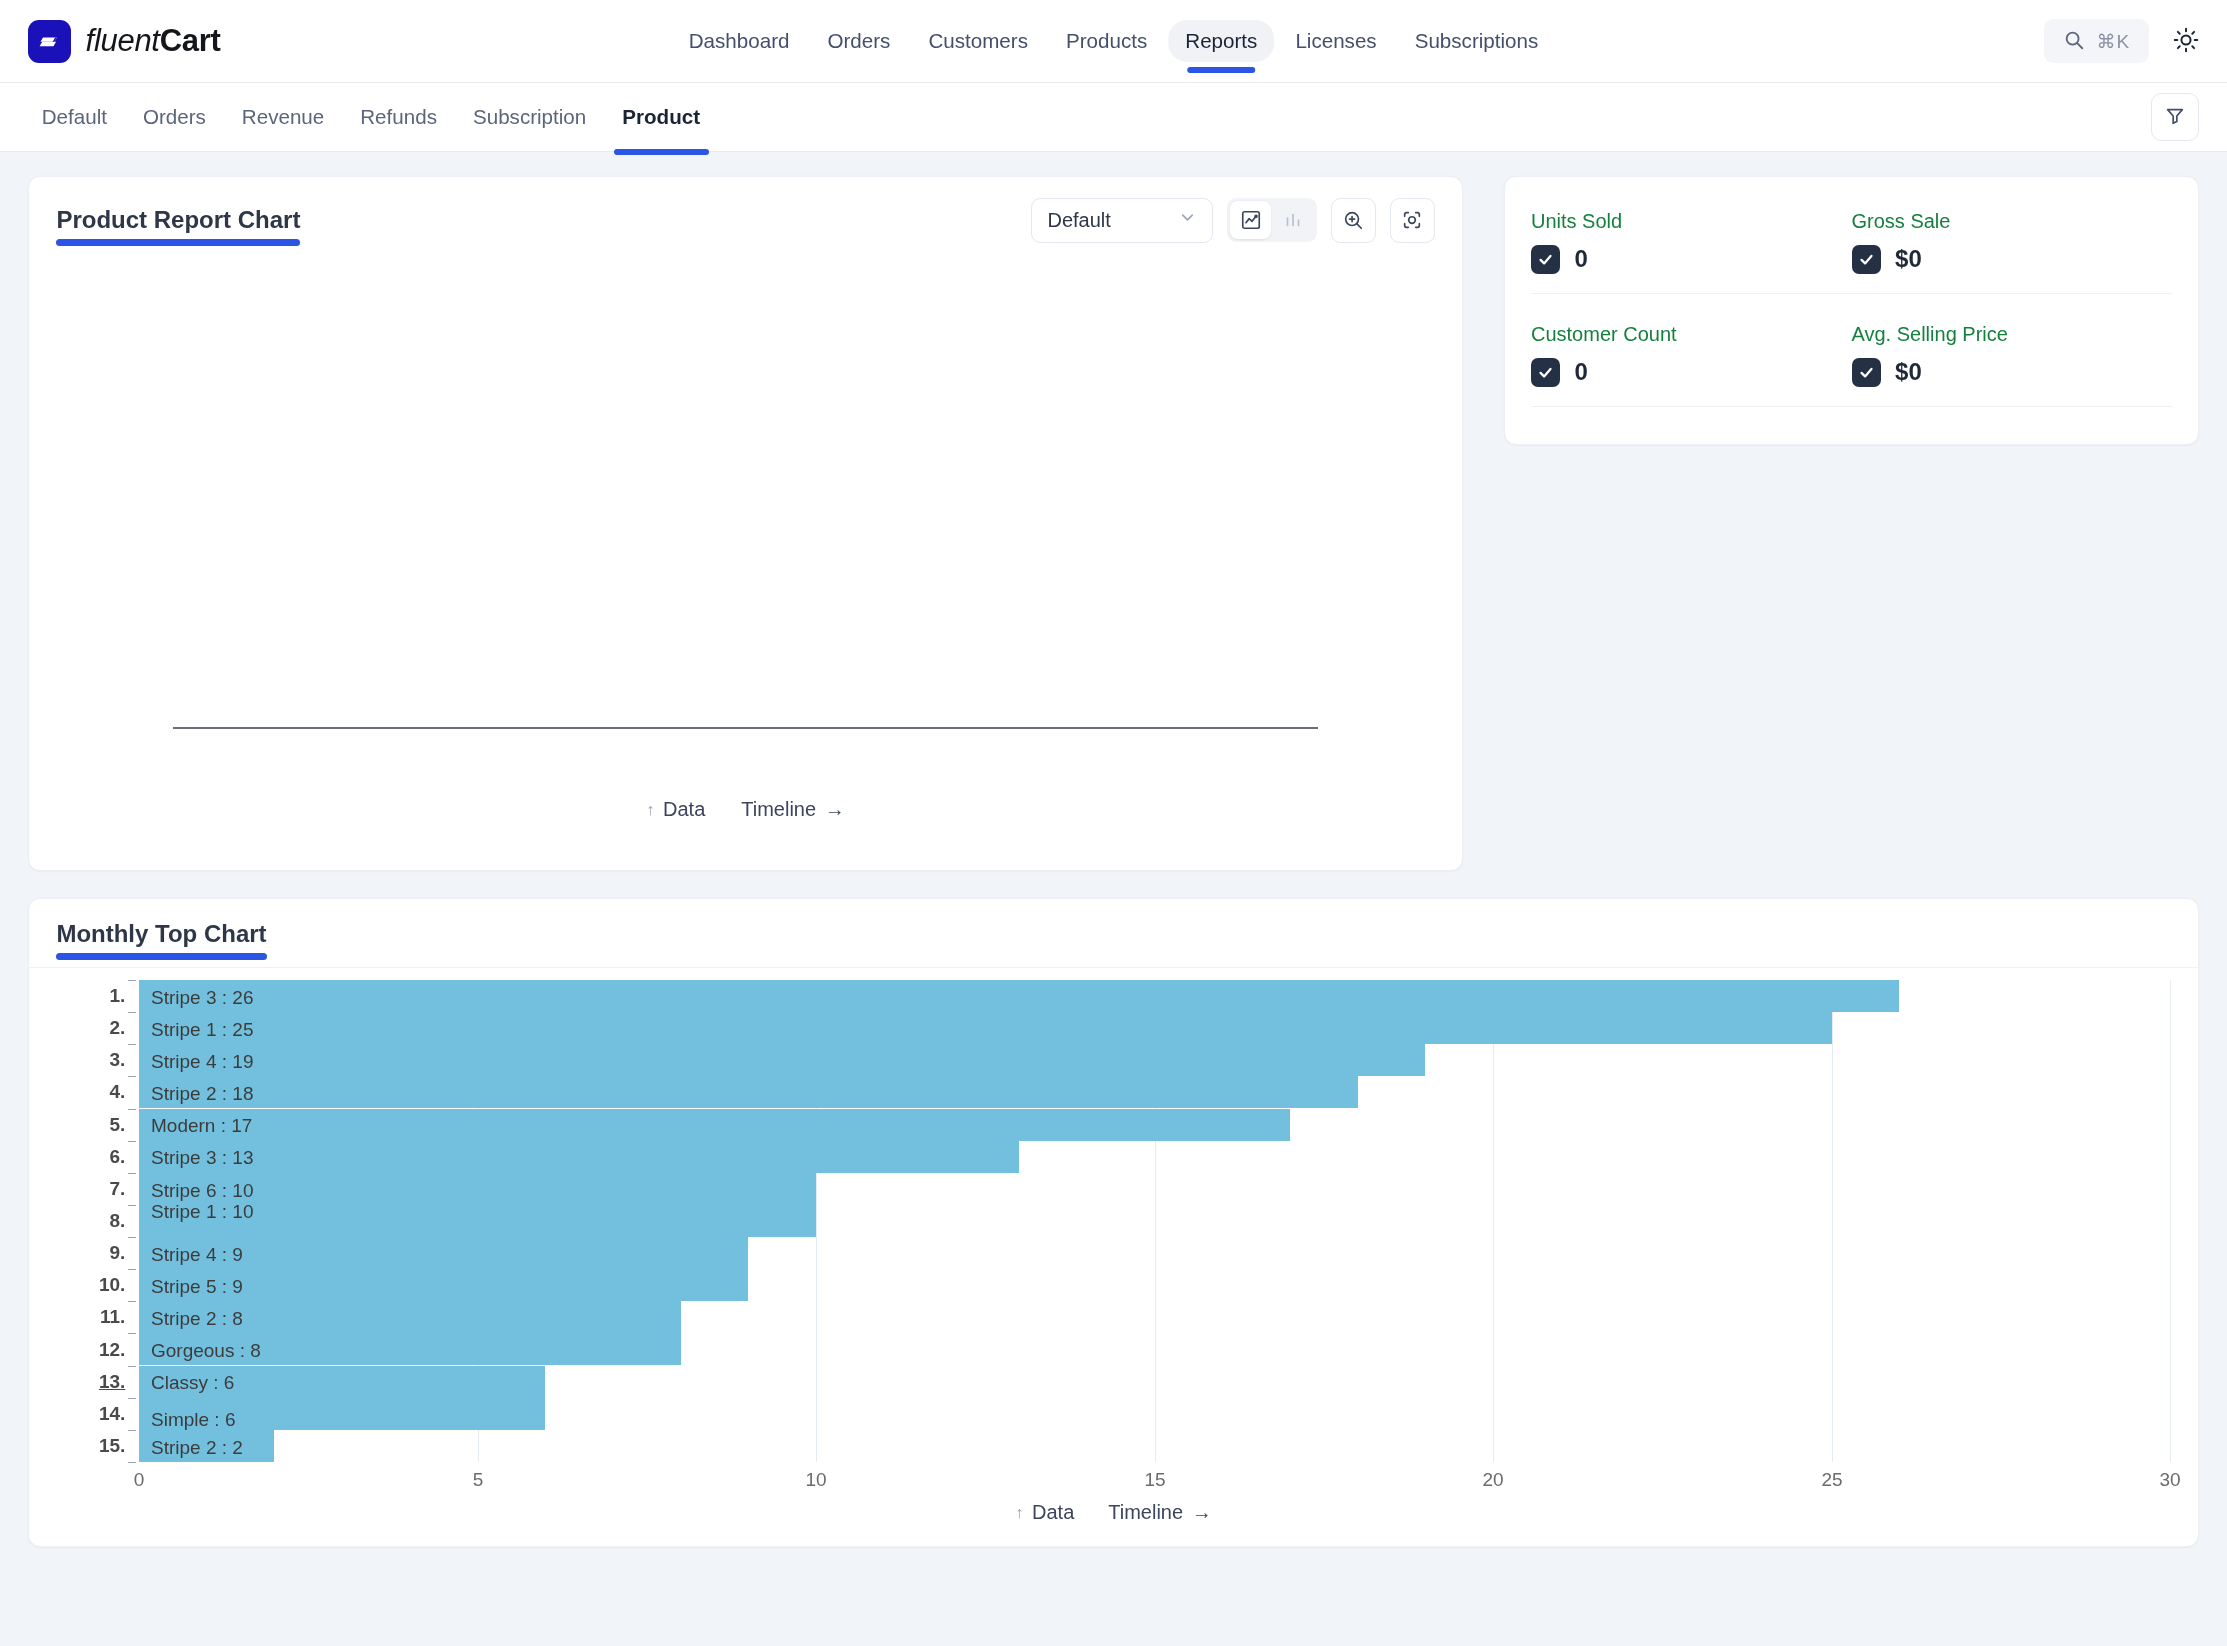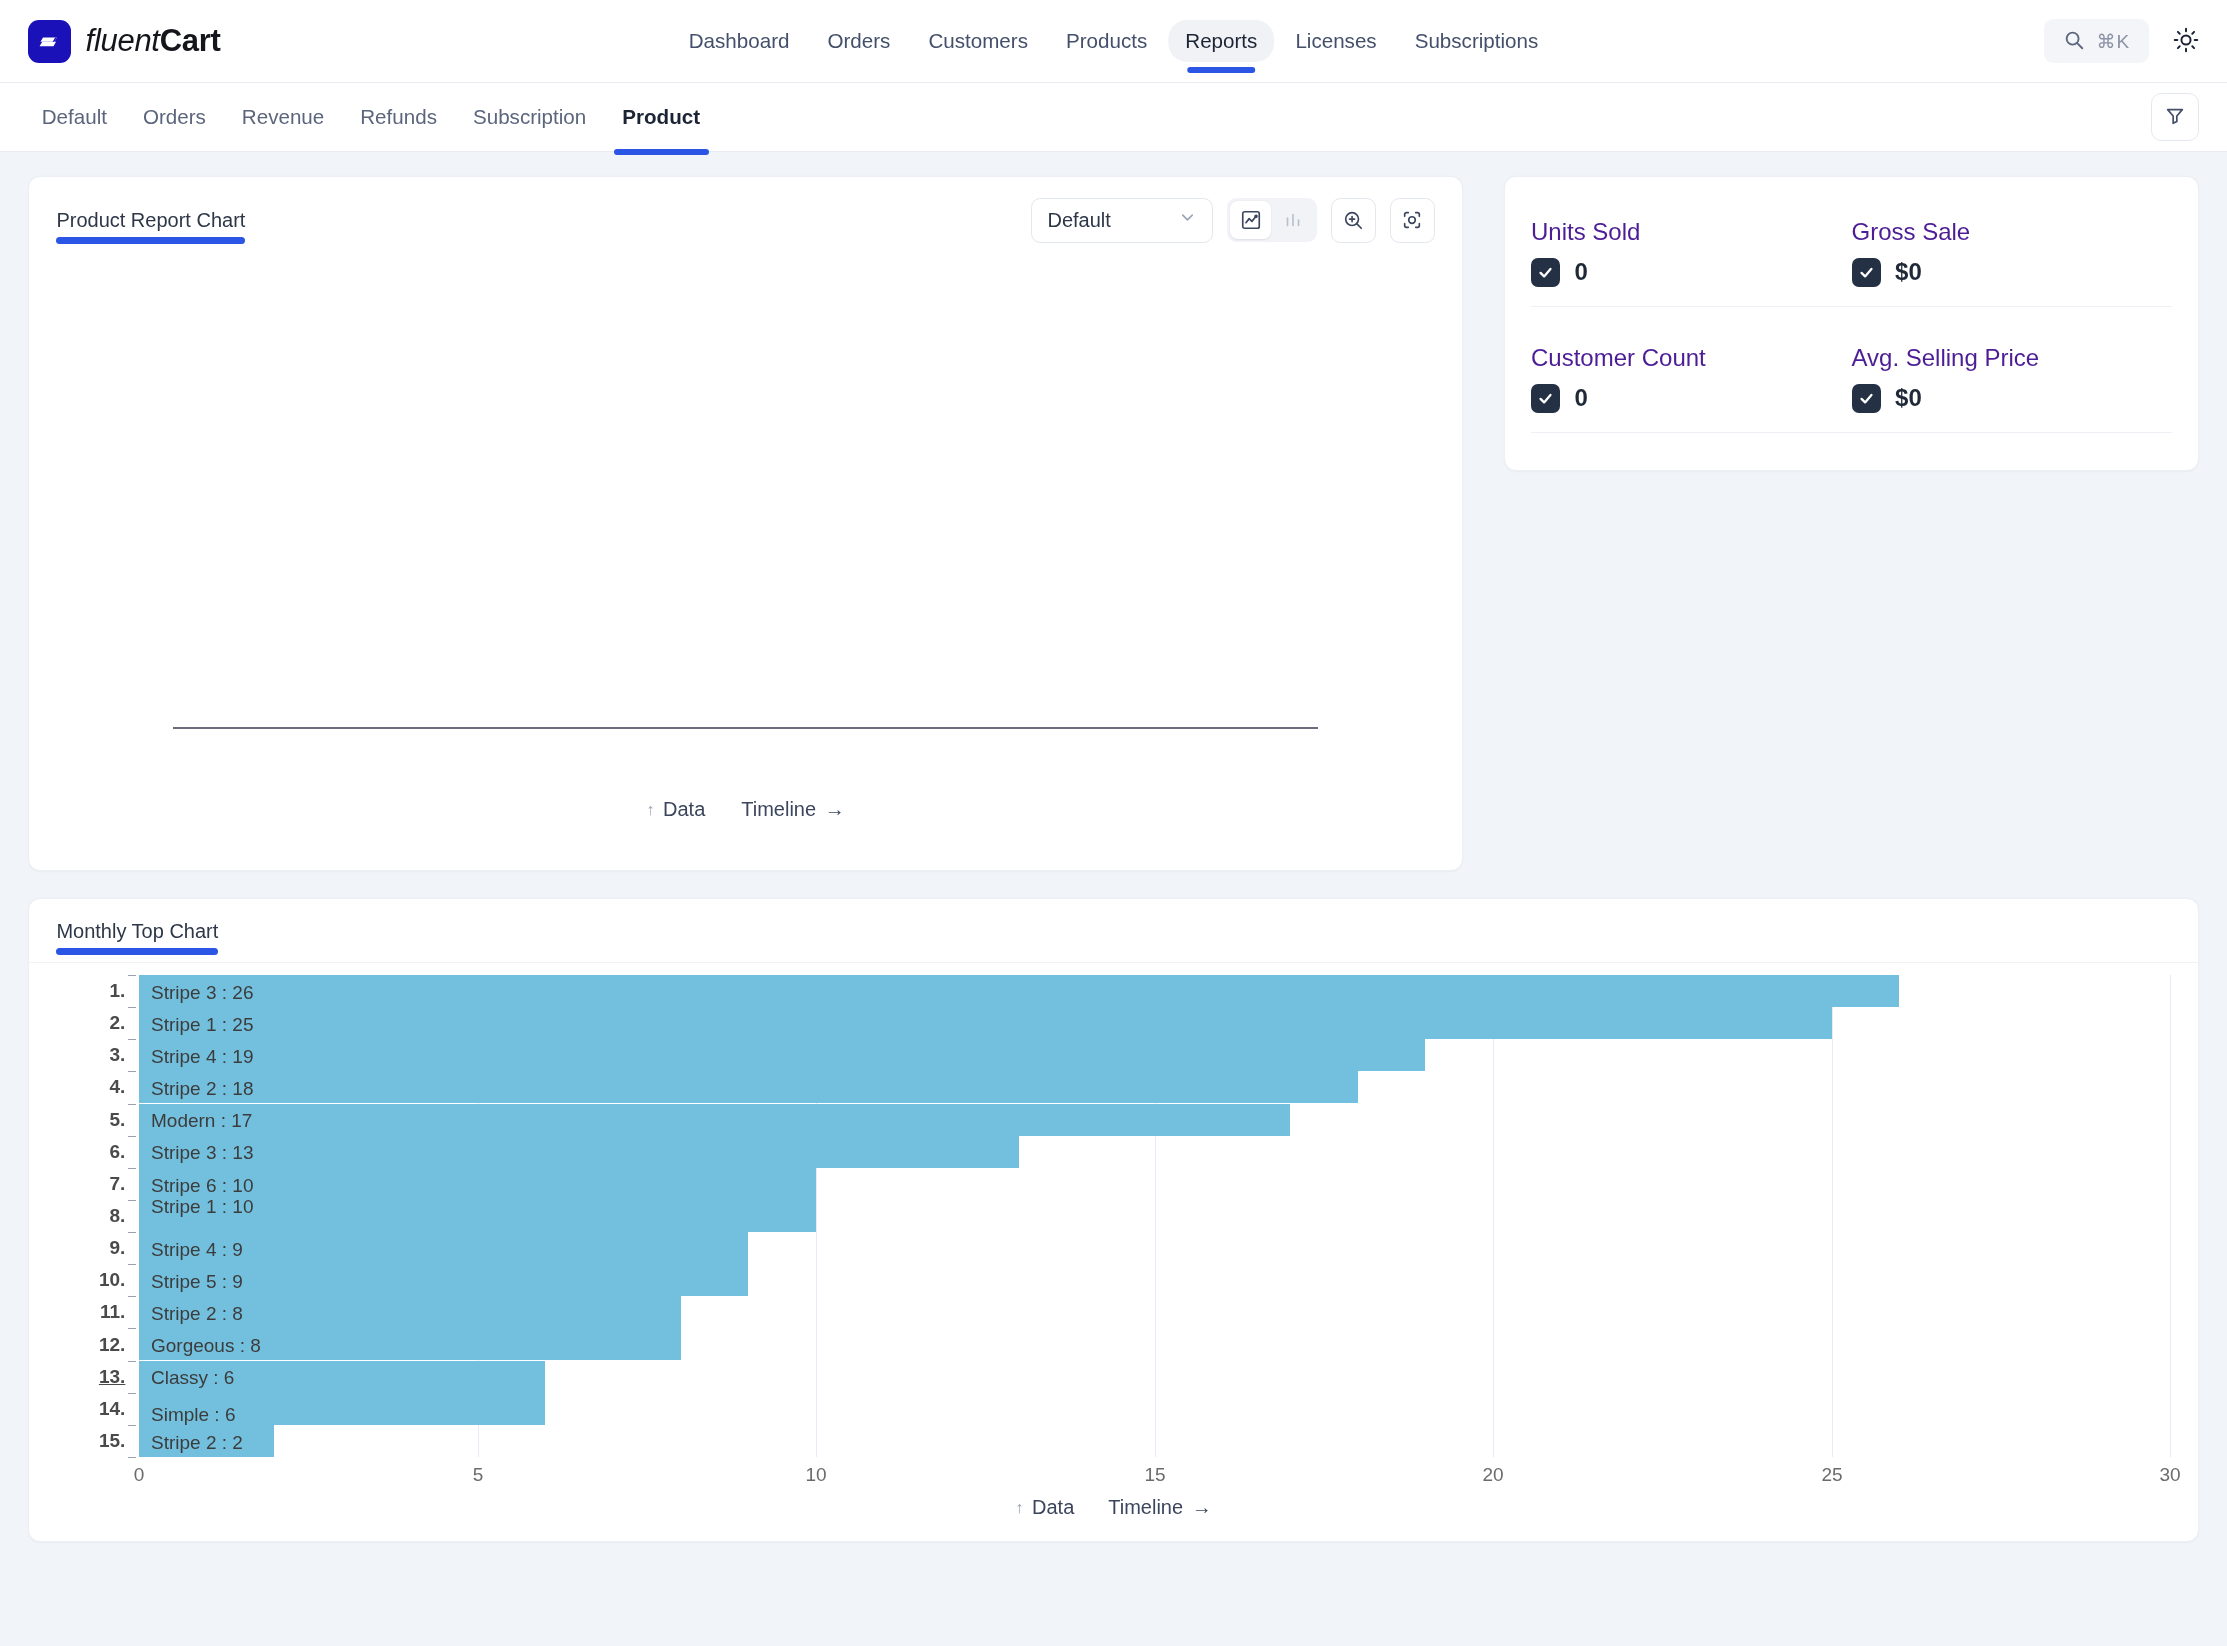--- a/index.html
+++ b/index.html
@@ -83,21 +83,21 @@
 
   .card {
     background: #ffffff; border: 0.9px solid #eceff4;
     border-radius: 12px; box-shadow: 0 0.9px 1.7px rgba(16,24,40,.04);
   }
 
   .card-head {
     display: flex; align-items: center; justify-content: space-between;
     padding: 20.6px 27.4px 19px 27.4px;
   }
-  .card-title { font-size: 20px; font-weight: 400; color: #2d3748; position: relative; display: inline-block; text-align: center; }
+  .card-title { font-size: 24px; font-weight: 700; color: #2d3748; position: relative; display: inline-block; text-align: center; }
   .card-title::after {
     content: ""; position: absolute; left: 0; right: 0; bottom: -12px;
     height: 6.9px; border-radius: 4.3px; background: #2a55e5;
   }
 
   .head-tools { display: flex; align-items: center; gap: 13.7px; }
   .select {
     width: 182px; height: 45px; border: 0.9px solid #e3e7ee; border-radius: 9.4px;
     display: flex; align-items: center; justify-content: space-between;
     padding: 0 15.4px; font-size: 20px; color: #2d3748; background: #fff; cursor: pointer;
@@ -128,21 +128,21 @@
     display: flex; justify-content: center; align-items: center; gap: 36px;
     font-size: 20px; color: #3b455c;
   }
   .axis-legend .grp { display: flex; align-items: center; gap: 8.6px; }
   .axis-legend .tiny { color: #98a0b2; font-size: 16.3px; }
 
   
   .metrics { width: 695px; padding: 26px 26px 15.4px 26px; }
   .mrow { display: flex; }
   .mcell { flex: 1; padding: 6.9px 0 19px 0; }
-  .mlabel { font-size: 24px; color: #4c1d95; margin-bottom: 12px; margin-top: 8px; }
+  .mlabel { font-size: 20px; color: #15803d; margin-bottom: 12px; }
   .mval { display: flex; align-items: center; gap: 14.6px; }
   .cb {
     width: 29px; height: 29px; border-radius: 6.9px; background: #243044;
     display: flex; align-items: center; justify-content: center; cursor: pointer; flex: none;
   }
   .mnum { font-size: 24px; font-weight: 700; color: #1f2937; }
   .msep { height: 0.9px; background: #edf0f4; margin: 0 0 22px 0; }
 
   
   .chart-b { width: 100%; }

